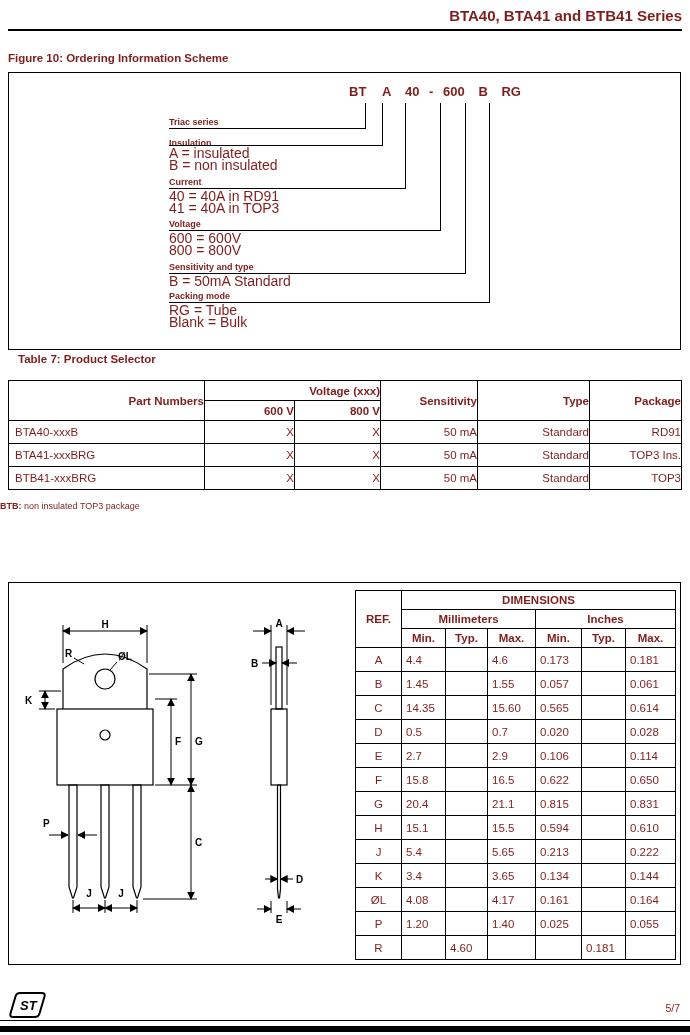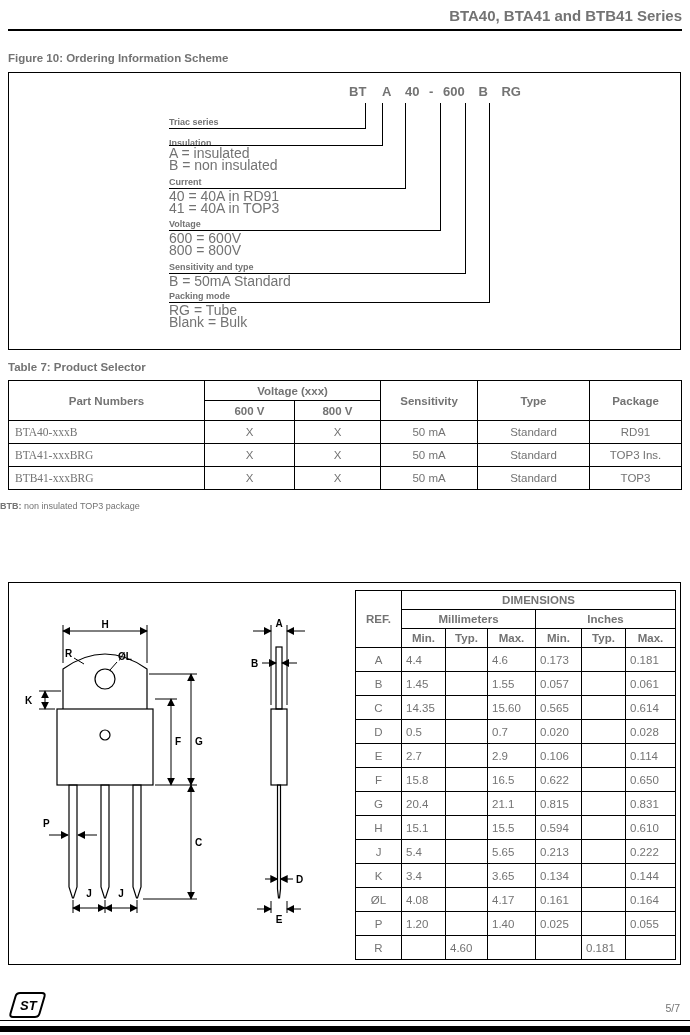--- a/index.html
+++ b/index.html
@@ -1,43 +1,43 @@
 <!DOCTYPE html>
 <html><head>
 <meta charset="utf-8">
 <style>
   * { margin:0; padding:0; box-sizing:border-box; }
   html,body { background:#fff; }
   .page {
     position:relative; width:690px; height:1035px; background:#fff;
-    font-family:"Liberation Sans", sans-serif; color:#737373; overflow:hidden;
+    font-family:"Liberation Sans", sans-serif; color:#7f1d1d; overflow:hidden;
   }
   .hline { position:absolute; background:#000; height:1px; }
   .vline { position:absolute; background:#000; width:1px; }
 
   
   .hdr-title { position:absolute; right:8px; top:7px; font-size:15px; font-weight:bold; }
   .hdr-rule { position:absolute; left:8px; right:8px; top:29px; height:2px; background:#000; }
 
   .sec-title { position:absolute; left:8px; font-size:11.5px; font-weight:bold; }
 
   
   .f10-box { position:absolute; left:8px; top:72px; width:673px; height:278px; border:1px solid #000; }
   .f10-code { position:absolute; left:340px; top:11px; font-size:13px; font-weight:bold; white-space:nowrap; }
   .f10-code span { display:inline-block; }
   .f10-label { position:absolute; left:160px; font-size:9px; font-weight:bold; line-height:11px; }
   .f10-sub   { position:absolute; left:160px; font-size:14px; line-height:11px; }
 
   
   table { border-collapse:collapse; table-layout:fixed; }
   .t7 { position:absolute; left:8px; top:380px; width:673px; font-size:11.5px; }
-  .t7 th, .t7 td { border:1px solid #000; text-align:center; overflow:hidden; }
+  .t7 th, .t7 td { border:1px solid #000; text-align:right; overflow:hidden; }
   .t7 th { font-weight:bold; height:20px; }
   .t7 td { height:23px; }
-  .t7 td.pn { text-align:left; padding-left:6px;font-family:Liberation Serif, serif; }
+  .t7 td.pn { text-align:left; padding-left:6px; }
   .t7-note { position:absolute; left:0; top:501px; font-size:9px; }
 
   
   .f11-box { position:absolute; left:8px; top:582px; width:673px; height:383px; border:1px solid #000; }
   .dims { position:absolute; left:346px; top:7px; width:320px; font-size:11.5px; }
   .dims th, .dims td { border:1px solid #000; overflow:hidden; }
   .dims th { font-weight:bold; height:19px; text-align:center; }
   .dims td { height:24px; text-align:left; padding-left:4px; }
   .dims td.ref { text-align:center; padding-left:0; }
 
@@ -99,21 +99,21 @@
     <div class="f10-label" style="top:189px">Sensitivity and type</div>
     <div class="hline" style="left:160px; top:200px; width:297px"></div>
     <div class="f10-sub" style="top:203px">B = 50mA Standard</div>
 
     <div class="f10-label" style="top:218px">Packing mode</div>
     <div class="hline" style="left:160px; top:229px; width:321px"></div>
     <div class="f10-sub" style="top:232px">RG = Tube</div>
     <div class="f10-sub" style="top:244px">Blank = Bulk</div>
   </div>
 
-  <div class="sec-title" style="top:361px;">Table 7: Product Selector</div>
+  <div class="sec-title" style="top:353px;margin-left:10px;">Table 7: Product Selector</div>
 
   <table class="t7">
     <colgroup>
       <col style="width:196px">
         <col style="width:90px">
         <col style="width:86px">
       <col style="width:97px">
         <col style="width:112px">
         <col style="width:92px">
     </colgroup>

